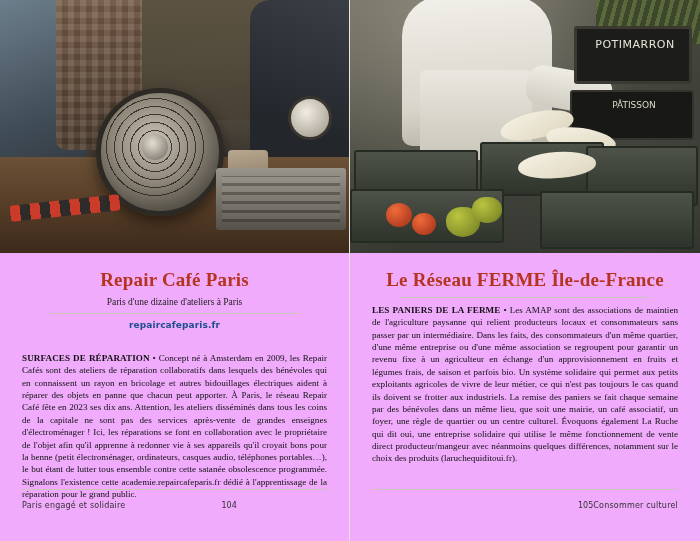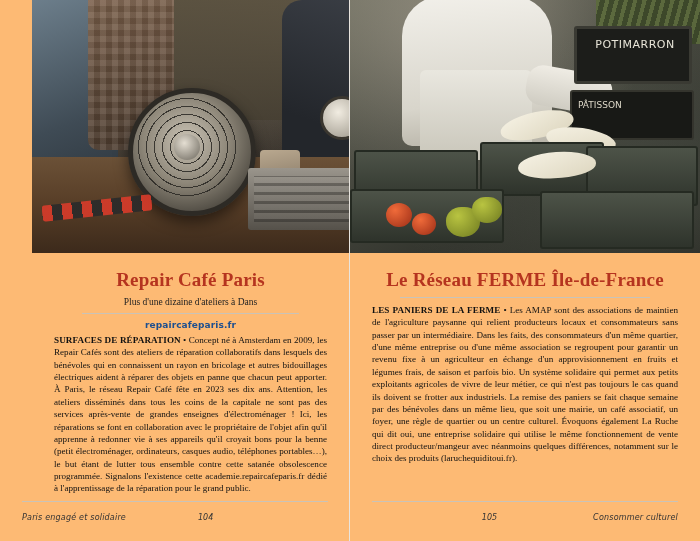--- a/index.html
+++ b/index.html
@@ -16,25 +16,25 @@
   .spread {
     position: relative;
     width: 700px;
     height: 541px;
     display: flex;
   }
   .page {
     position: relative;
     width: 350px;
     height: 541px;
-    background: #fdba74;
+    background: #f0abfc;
     box-sizing: border-box;
     overflow: hidden;
   }
-  .page.left { border-right: 1px solid #e8e4de; padding-left: 32px; }
+  .page.left { border-right: 1px solid #e8e4de; }
 
   
   .photo {
     position: relative;
     width: 350px;
     height: 253px;
     overflow: hidden;
   }
   .photo.left-photo {
     background:
@@ -164,21 +164,21 @@
     border: 2px solid #34342d;
     border-radius: 3px;
   }
   .rp-chalk-text2 {
     position: absolute;
     right: 10px; top: 100px;
     width: 112px;
     color: #ded9c9;
     font-family: "DejaVu Sans", sans-serif;
     font-size: 9px;
-    text-align: left;
+    text-align: center;
   }
   .rp-crate {
     position: absolute;
     background: linear-gradient(180deg, #4d5348, #2e332b);
     border: 2px solid #252a22;
     border-radius: 3px;
   }
   .rp-crate.c1 { left: 4px; top: 150px; width: 120px; height: 54px; }
   .rp-crate.c2 { left: 130px; top: 142px; width: 120px; height: 50px; }
   .rp-crate.c3 { right: 2px; top: 146px; width: 108px; height: 56px; }
@@ -235,21 +235,21 @@
     height: 1px;
     background: #c9c3b8;
     margin: 4px 28px 6px 28px;
   }
   .website {
     text-align: center;
     font-family: "DejaVu Sans", sans-serif;
     font-weight: bold;
     font-size: 9px;
     color: #1d4f8f;
-    margin-bottom: 4px;
+    margin-bottom: 22px;
     letter-spacing: .1px;
   }
   .body-text {
     font-family: "Liberation Serif", serif;
     font-size: 9.1px;
     line-height: 1.36;
     color: #111;
     text-align: justify;
     margin: 0;
     hyphens: auto;
@@ -258,22 +258,21 @@
     font-weight: bold;
     letter-spacing: .1px;
   }
 
   
   .footer {
     position: absolute;
     left: 0;
     bottom: 0;
     width: 350px;
-    height: 40px;
-    font-style: italic;
+    height: 52px;
   }
   .footer-rule {
     position: absolute;
     left: 22px;
     right: 22px;
     top: 0;
     height: 1px;
     background: #c9c3b8;
   }
   .footer-row {
@@ -288,22 +287,22 @@
     color: #333;
   }
   .footer-row.left-foot { justify-content: flex-start; }
   .footer-row.right-foot { justify-content: flex-end; }
   .section-name { letter-spacing: .2px; }
   .page-num {
     font-family: "DejaVu Sans", sans-serif;
     font-size: 8px;
     color: #333;
   }
-  .left-foot .page-num { margin-left: 72px; }
-  .right-foot .page-num { margin-right: 96px; }
+  .left-foot .page-num { margin-left: 96px; }
+  .right-foot .page-num { }
 </style>
 </head>
 <body>
 
 <div class="spread">
 
   <div class="page left">
 
     <div class="photo left-photo">
       <div class="shape lp-wall"></div>
@@ -316,21 +315,21 @@
       <div class="shape lp-fan-grid"></div>
       <div class="shape lp-fan-hub"></div>
       <div class="shape lp-mug"></div>
       <div class="shape lp-electronics"></div>
       <div class="shape lp-elec-lines"></div>
       <div class="shape lp-screwdrivers"></div>
     </div>
 
     <div class="content">
       <div class="title">Repair Café Paris</div>
-      <div class="subtitle">Plus d'une dizaine d'ateliers à Dans</div>
+      <div class="subtitle">Paris d'une dizaine d'ateliers à Paris</div>
       <div class="rule"></div>
       <div class="website">repaircafeparis.fr</div>
       <p class="body-text"><span class="lead">SURFACES DE RÉPARATION</span><span> • Concept né à Amsterdam en 2009, les Repair Cafés sont des ateliers de réparation collaboratifs dans lesquels des bénévoles qui en connaissent un rayon en bricolage et autres bidouillages électriques aident à réparer des objets en panne que chacun peut apporter. À Paris, le réseau Repair Café fête en 2023 ses dix ans. Attention, les ateliers disséminés dans tous les coins de la capitale ne sont pas des services après-vente de grandes enseignes d'électroménager ! Ici, les réparations se font en collaboration avec le propriétaire de l'objet afin qu'il apprenne à redonner vie à ses appareils qu'il croyait bons pour la benne (petit électroménager, ordinateurs, casques audio, téléphones portables…), le but étant de lutter tous ensemble contre cette satanée obsolescence programmée. Signalons l'existence cette academie.repaircafeparis.fr dédié à l'apprentissage de la réparation pour le grand public.</span></p>
     </div>
 
     <div class="footer">
       <div class="footer-rule"></div>
       <div class="footer-row left-foot">
         <span class="section-name">Paris engagé et solidaire</span>
         <span class="page-num">104</span>

